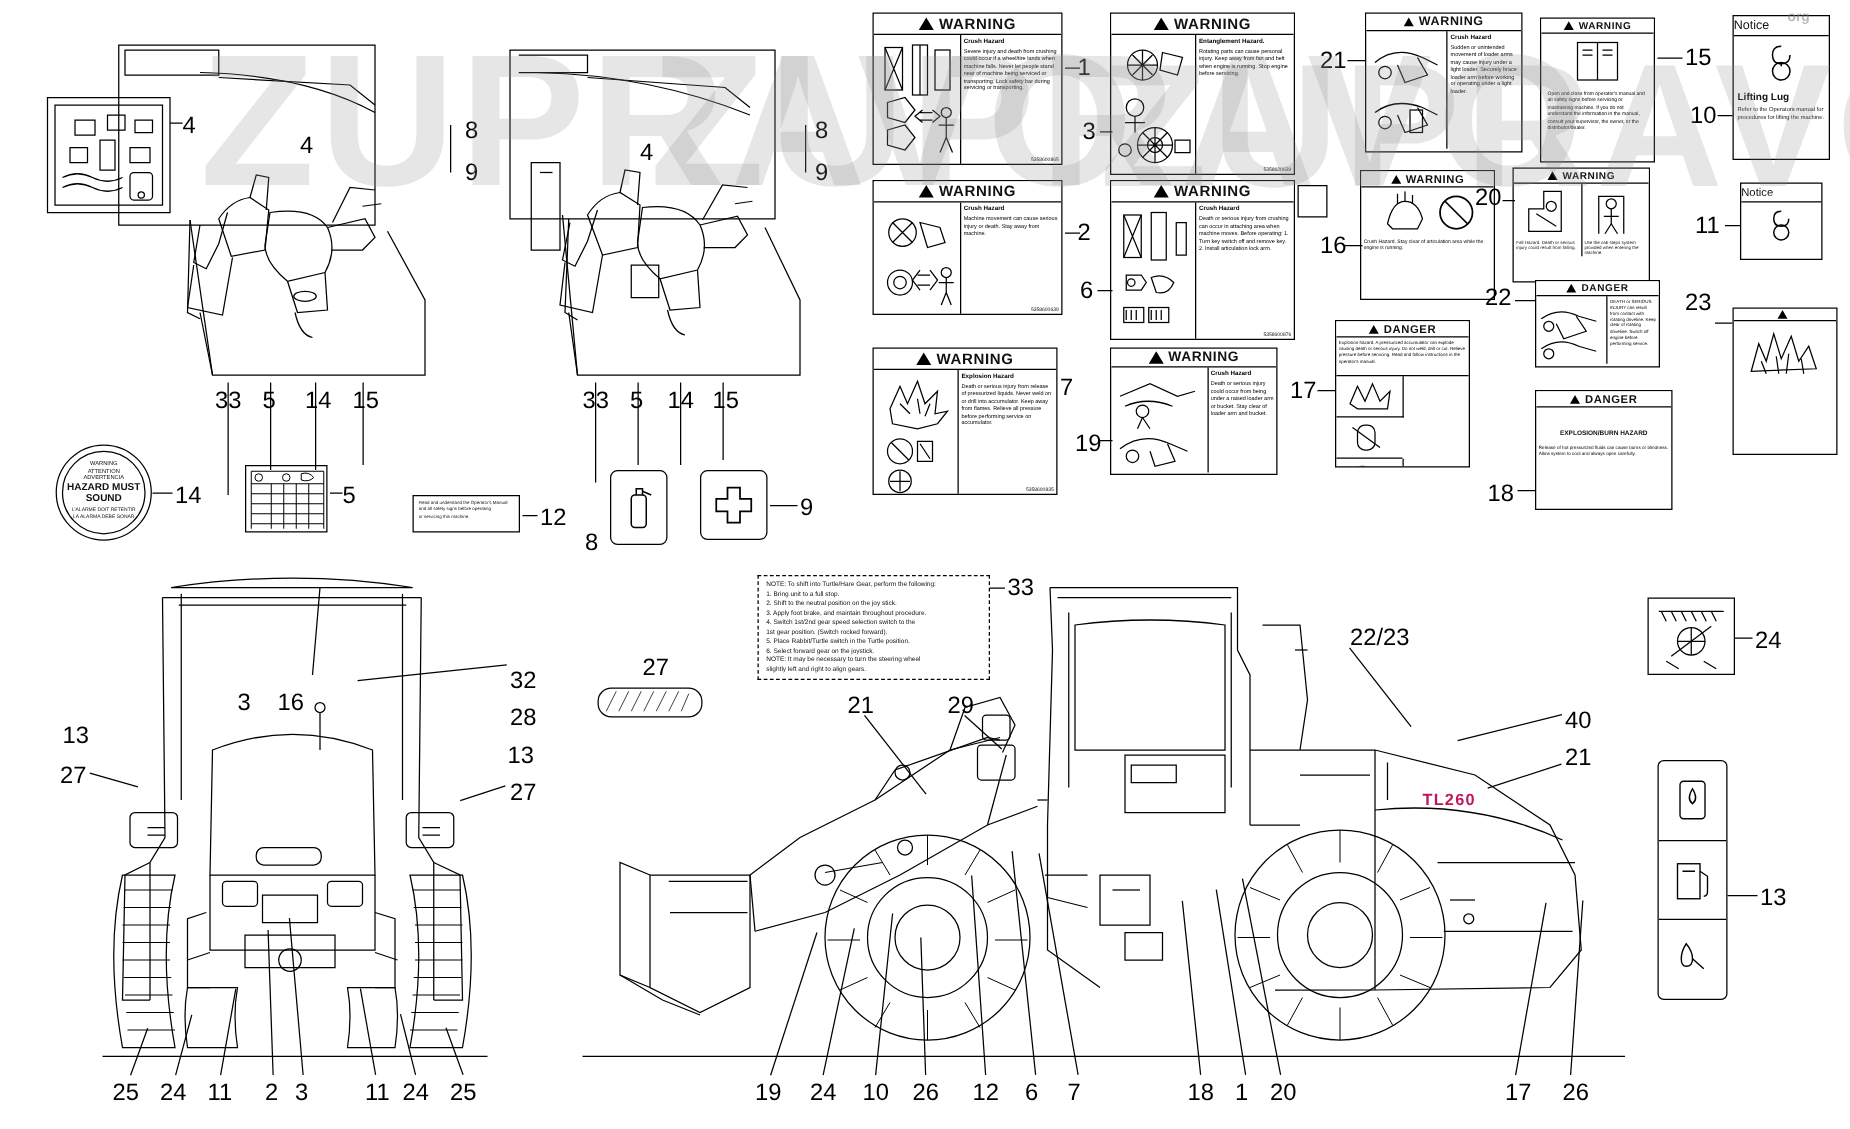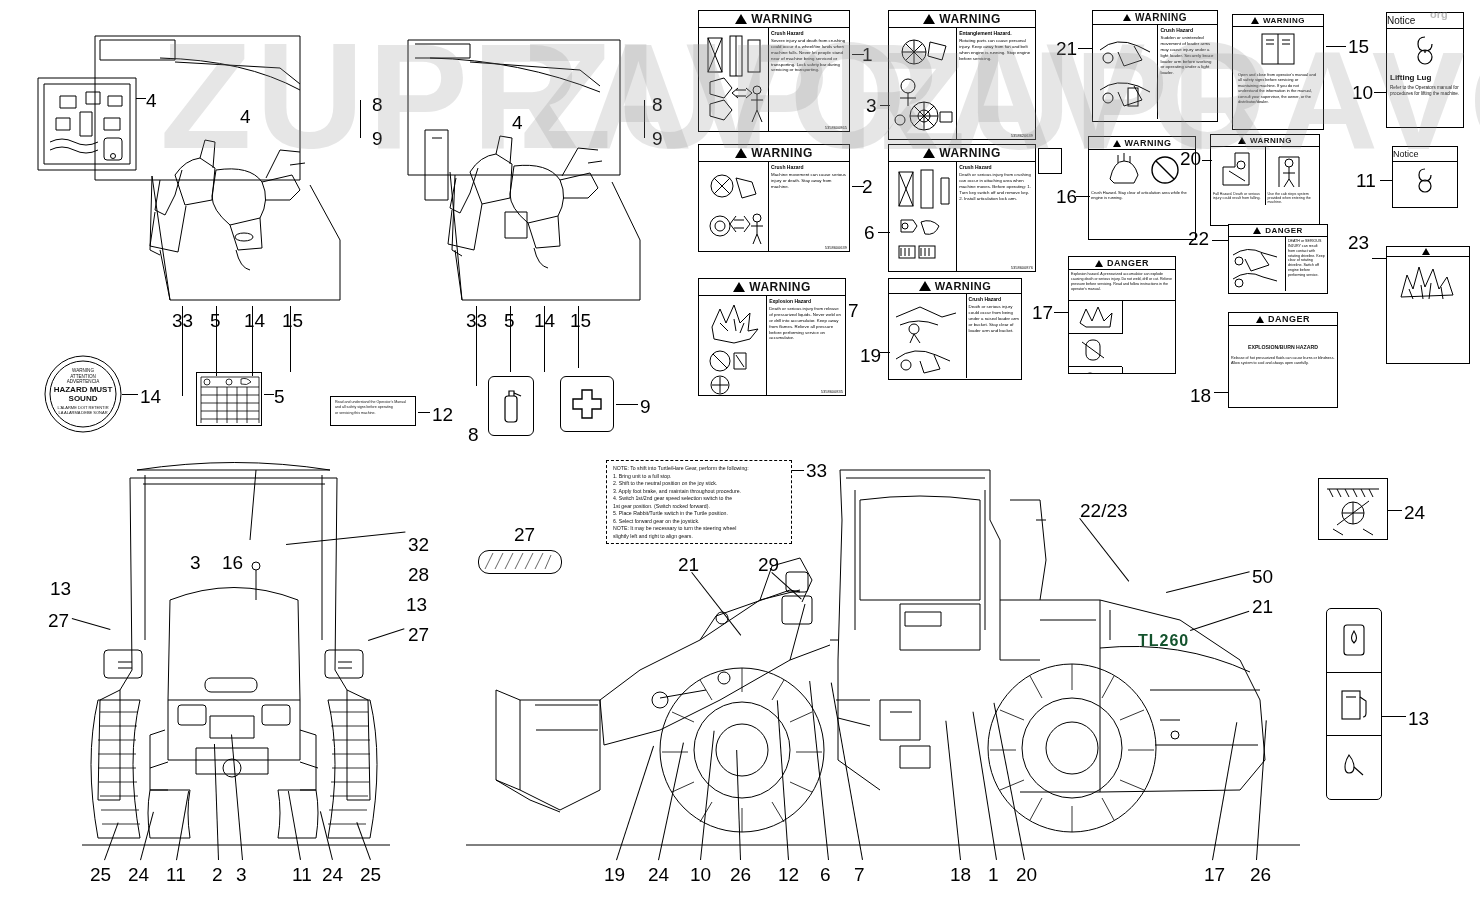--- a/index.html
+++ b/index.html
@@ -112,21 +112,21 @@
 
   
   svg.art{position:absolute;left:0;top:0;width:1480px;height:903px;z-index:1;}
   svg.art *{vector-effect:non-scaling-stroke;}
 
   .lbl-note{
     position:absolute;border:1.2px dashed #000;background:#fff;
     font-size:5.2px;line-height:1.45;padding:4px 6px;box-sizing:border-box;z-index:2;
   }
   .machine-name{
-    position:absolute;font-size:16px;font-weight:bold;letter-spacing:1px;color:#14532d;z-index:3;
+    position:absolute;font-size:13px;font-weight:bold;letter-spacing:1px;color:#be185d;z-index:3;
   }
   .col-strip{
     position:absolute;border:1.5px solid #000;border-radius:5px;background:#fff;z-index:2;
     display:flex;flex-direction:column;
   }
   .col-strip > div{
     flex:1;border-bottom:1.2px solid #000;display:flex;align-items:center;justify-content:center;
   }
   .col-strip > div:last-child{border-bottom:none;}
 </style>
@@ -826,21 +826,21 @@
   <div class="num" style="left:166px;top:864px;">11</div>
   <div class="num" style="left:212px;top:864px;">2</div>
   <div class="num" style="left:236px;top:864px;">3</div>
   <div class="num" style="left:292px;top:864px;">11</div>
   <div class="num" style="left:322px;top:864px;">24</div>
   <div class="num" style="left:360px;top:864px;">25</div>
 
   <div class="num" style="left:678px;top:554px;">21</div>
   <div class="num" style="left:758px;top:554px;">29</div>
   <div class="num" style="left:1080px;top:500px;">22/23</div>
-  <div class="num" style="left:1252px;top:566px;">50</div>
+  <div class="num" style="left:1252px;top:566px;">40</div>
   <div class="num" style="left:1252px;top:596px;">21</div>
   <div class="num" style="left:604px;top:864px;">19</div>
   <div class="num" style="left:648px;top:864px;">24</div>
   <div class="num" style="left:690px;top:864px;">10</div>
   <div class="num" style="left:730px;top:864px;">26</div>
   <div class="num" style="left:778px;top:864px;">12</div>
   <div class="num" style="left:820px;top:864px;">6</div>
   <div class="num" style="left:854px;top:864px;">7</div>
   <div class="num" style="left:950px;top:864px;">18</div>
   <div class="num" style="left:988px;top:864px;">1</div>

